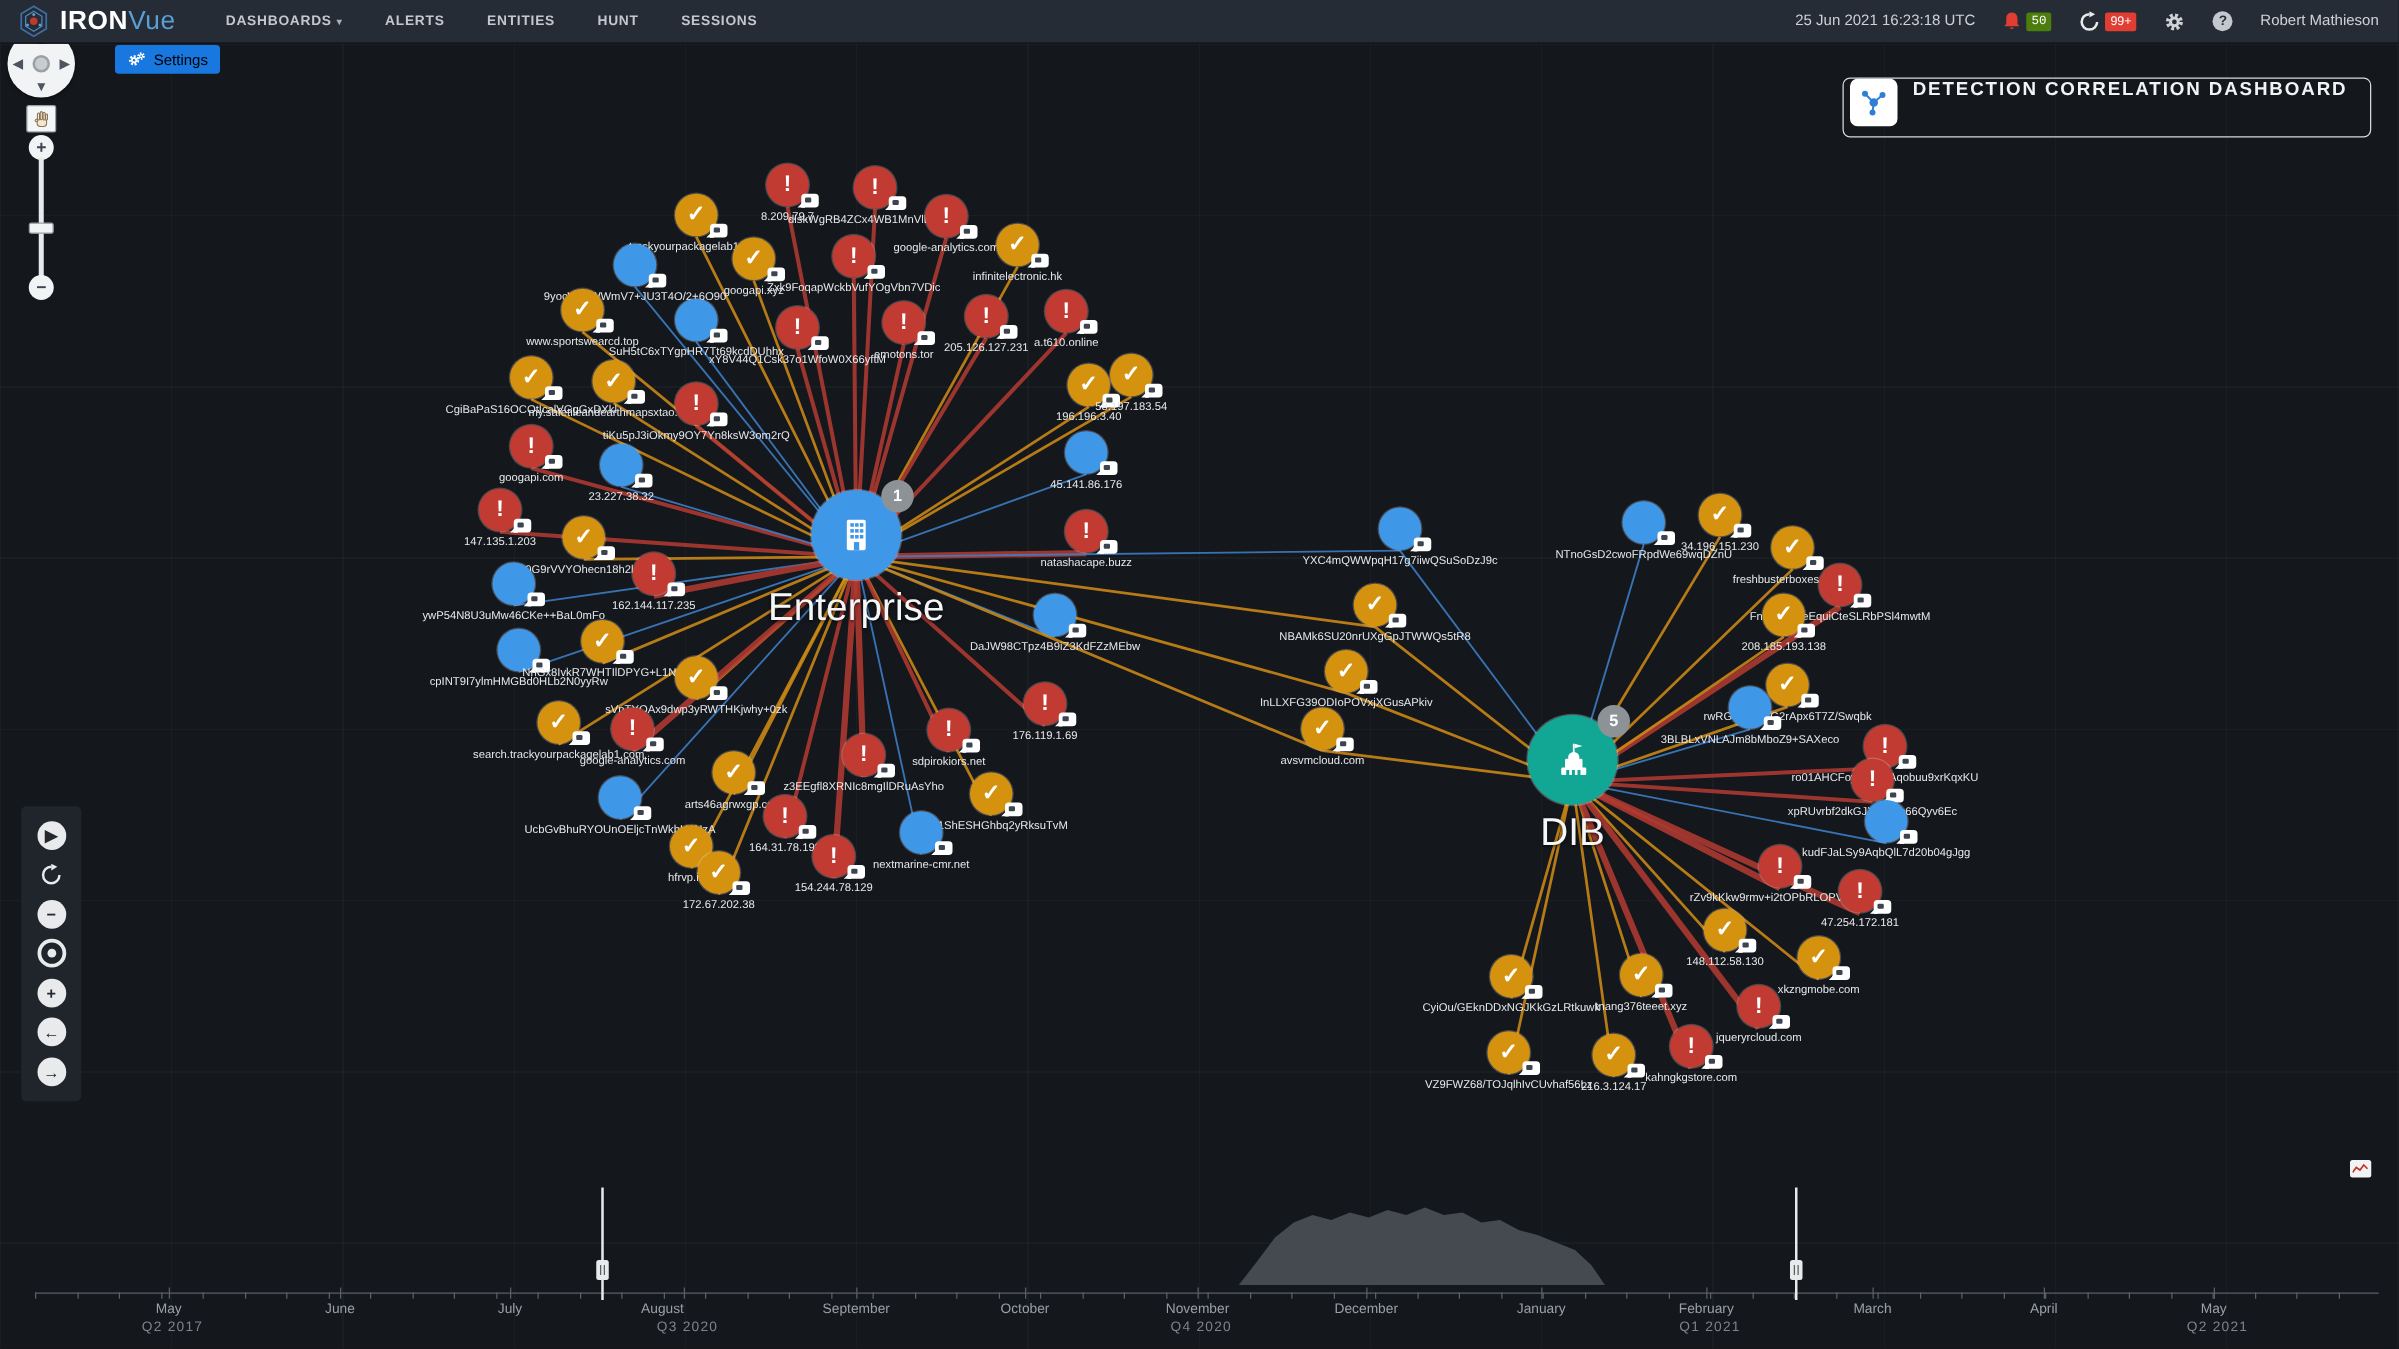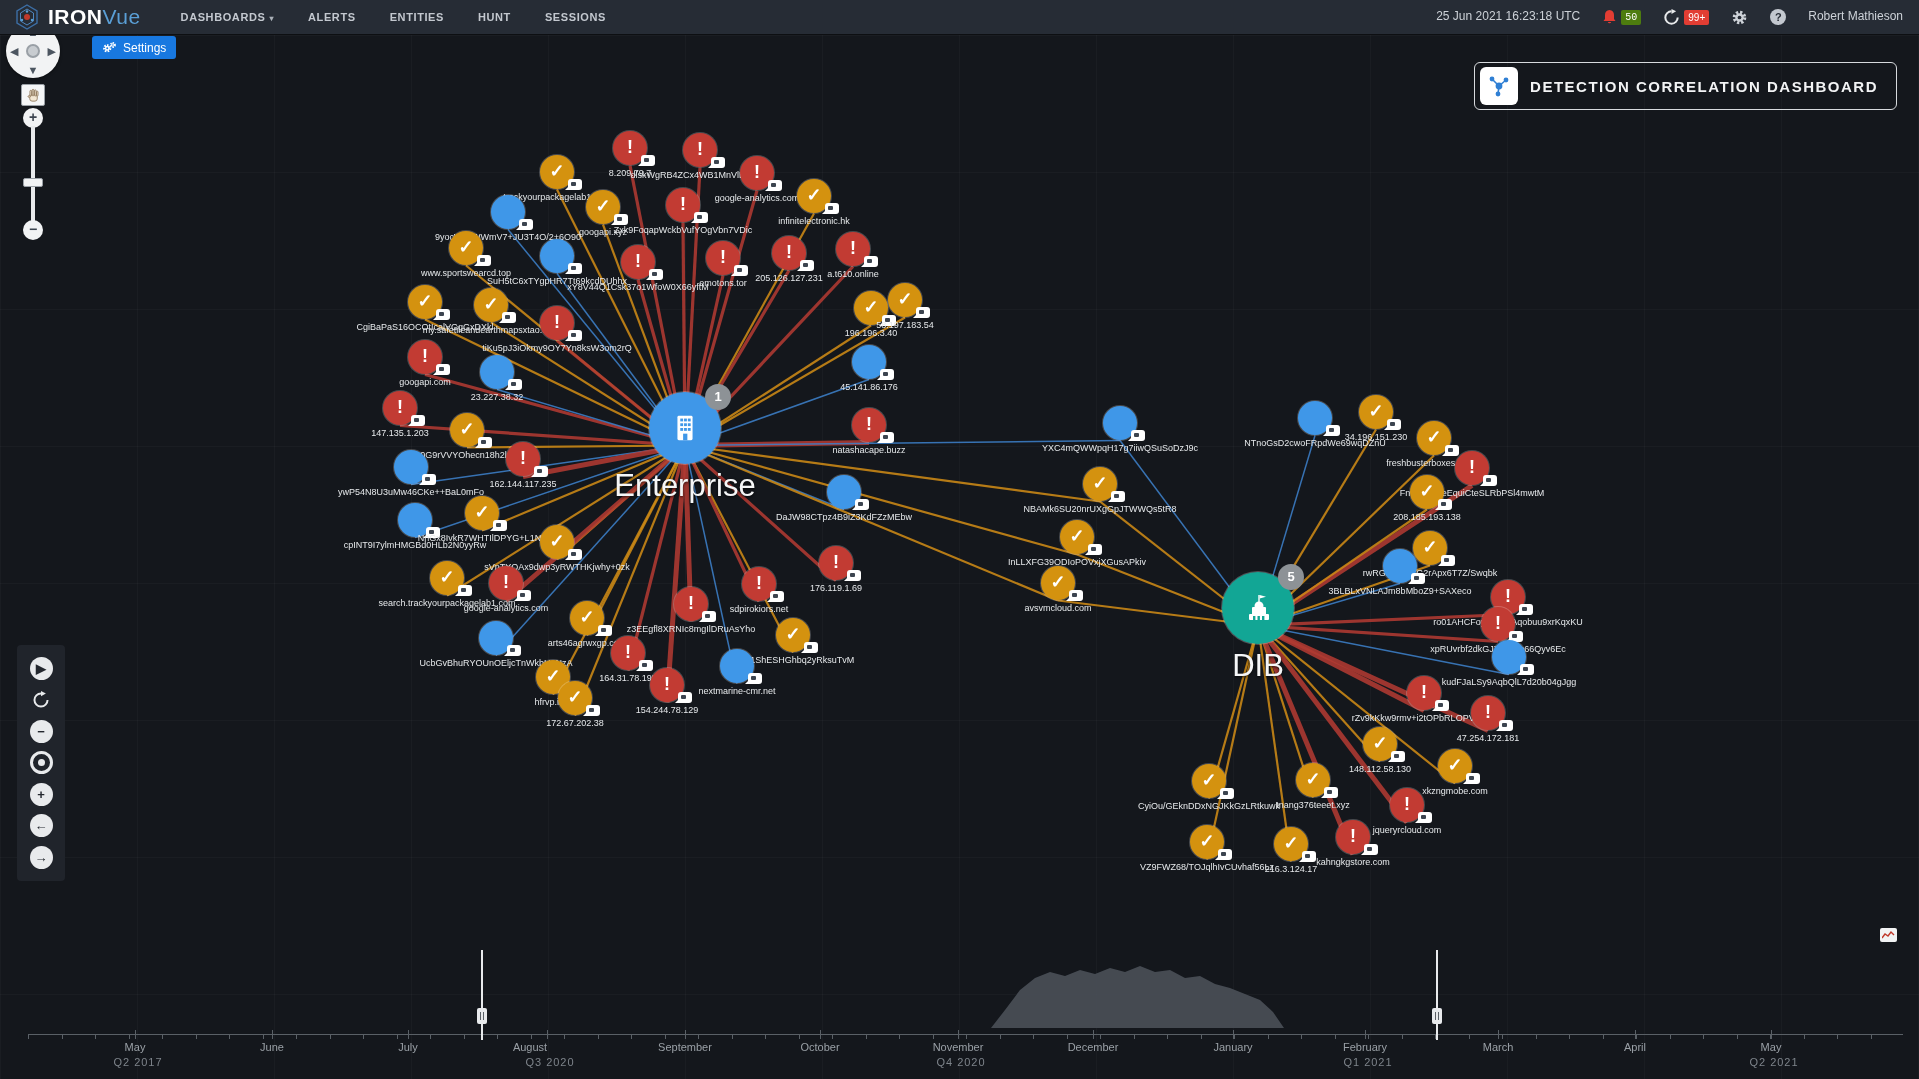--- a/index.html
+++ b/index.html
@@ -38,21 +38,21 @@
   .stage {
     position:absolute; top:35px; left:0; width:1919px; height:1044px;
     background-image:
       repeating-linear-gradient(to right, rgba(255,255,255,0.028) 0 1px, transparent 1px 137px),
       repeating-linear-gradient(to bottom, rgba(255,255,255,0.028) 0 1px, transparent 1px 137px);
   }
 
   
   .settings-btn {
     position:absolute; left:92px; top:36px; height:23px; padding:0 10px;
-    background:#1878e0; border:none; border-radius:3px; color:#ffffff;
+    background:#1878e0; border:none; border-radius:3px; color:#000000;
     font-size:12px; display:flex; align-items:center; gap:6px; cursor:pointer;
     font-family:"Liberation Sans",sans-serif; z-index:40;
   }
   .pan-wheel {
     position:absolute; left:6px; top:24px; width:54px; height:54px; border-radius:50%;
     background:#f2f3f4; z-index:40; cursor:pointer; box-shadow:0 1px 3px rgba(0,0,0,.5);
   }
   .pan-wheel span { position:absolute; font-size:11px; color:#4c5560; }
   .pan-up    { top:2px;  left:50%; transform:translateX(-50%); }
   .pan-down  { bottom:2px; left:50%; transform:translateX(-50%); }
@@ -82,21 +82,21 @@
   }
   .tb-btn { width:23px; height:23px; border-radius:50%; background:#e8eaec; color:#23272e;
     display:flex; align-items:center; justify-content:center; font-size:13px; font-weight:bold; cursor:pointer; }
   .tb-btn.flat { background:transparent; color:#e8eaec; }
   .tb-btn.ring { background:transparent; border:3px solid #e8eaec; }
   .tb-btn.ring i { width:7px; height:7px; border-radius:50%; background:#e8eaec; }
 
   
   .dash-title {
     position:absolute; right:22px; top:62px; height:48px; z-index:40;
-    display:flex; align-items:center; gap:12px; padding:0 18px 0 5px;
+    display:flex; align-items:flex-start; gap:12px; padding:0 18px 0 5px;
     border:1px solid #d7dadd; border-radius:6px;
   }
   .dash-chip { width:38px; height:38px; background:#fff; border-radius:6px;
     display:flex; align-items:center; justify-content:center; }
   .dash-text { font-size:15px; font-weight:bold; color:#f2f3f4; letter-spacing:1.5px; }
 
   
   #edge-svg { position:absolute; left:0; top:0; width:1919px; height:1079px; z-index:1; }
   #node-layer { position:absolute; left:0; top:0; width:1919px; height:1079px; z-index:2; }
   .gnode { position:absolute; width:34px; height:34px; border-radius:50%; cursor:pointer;

